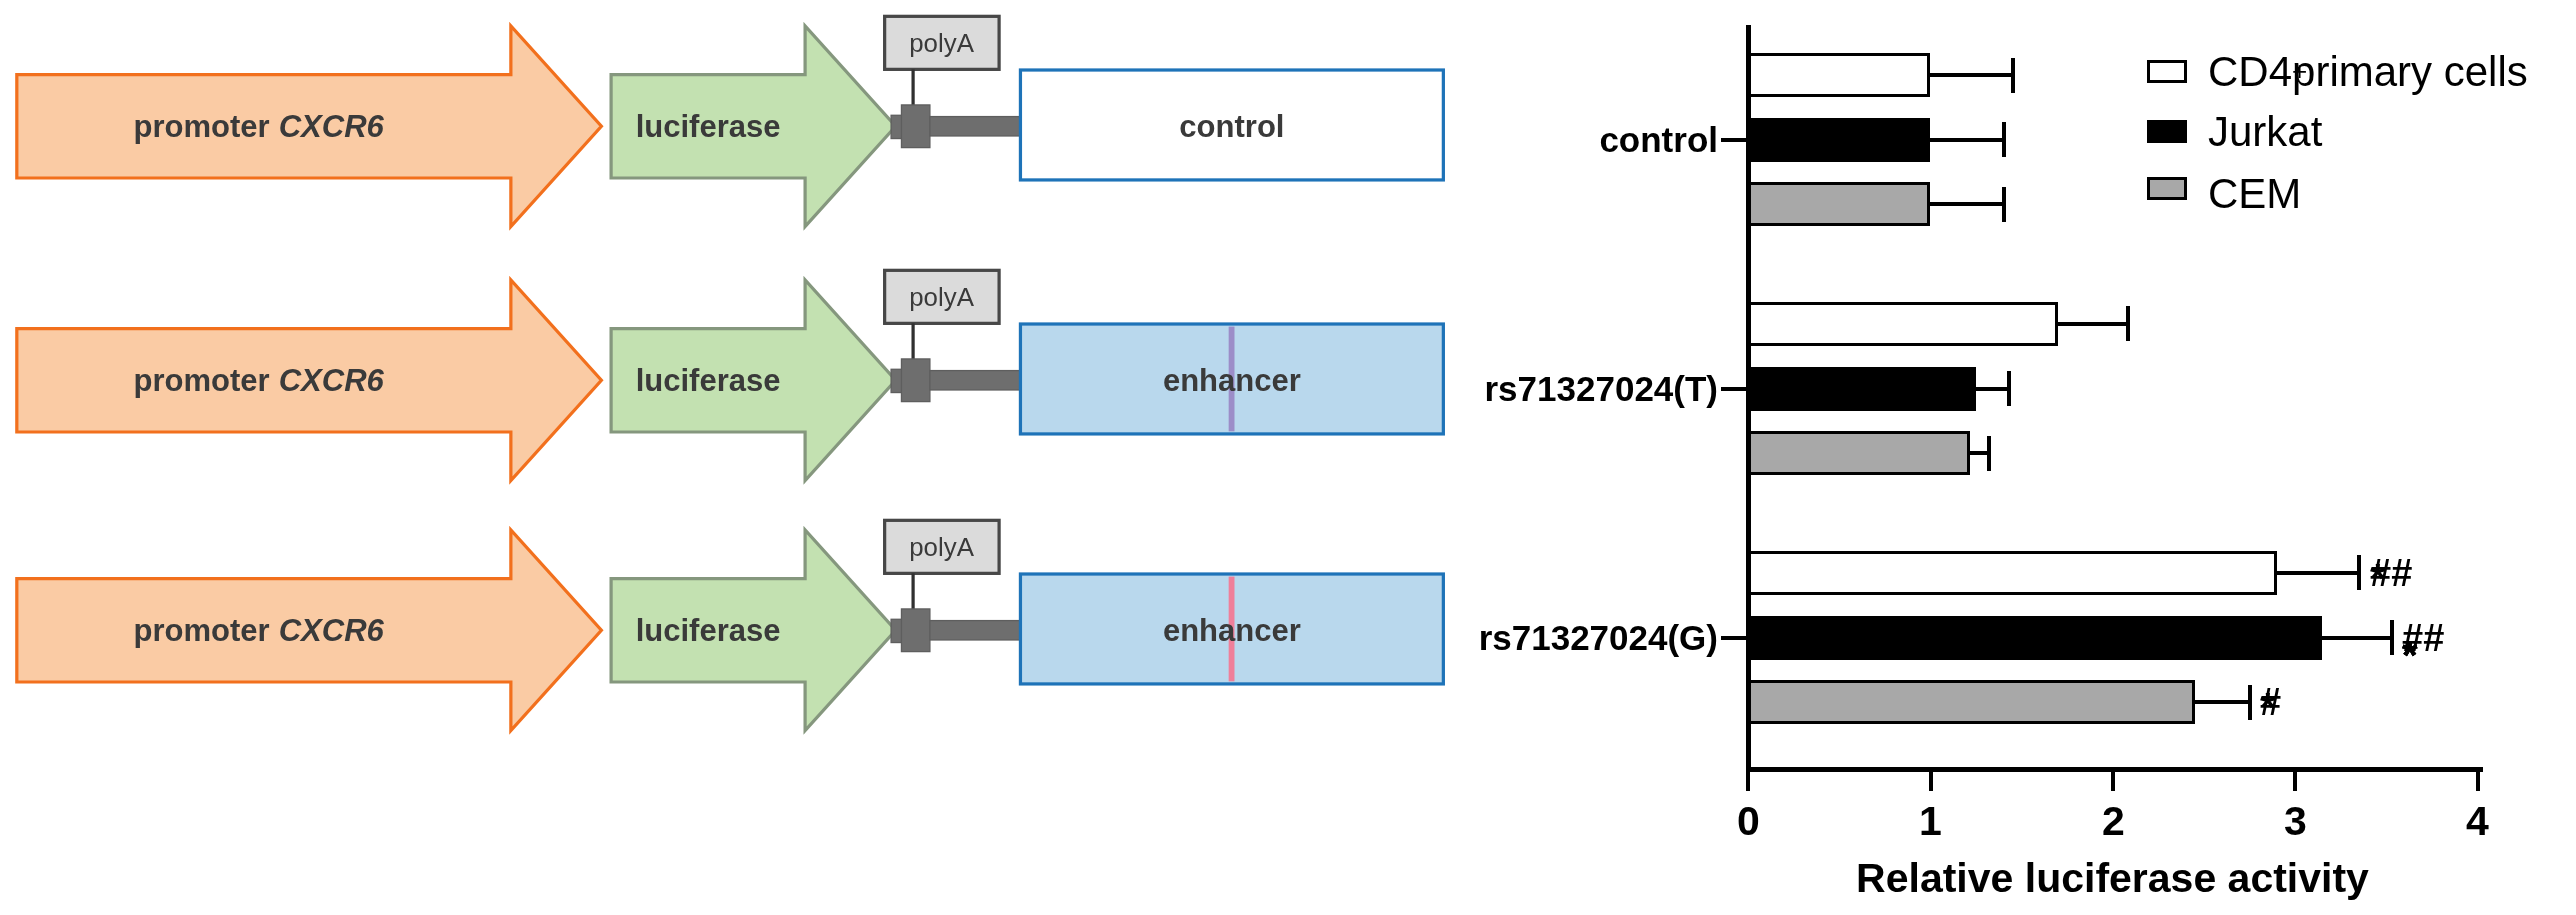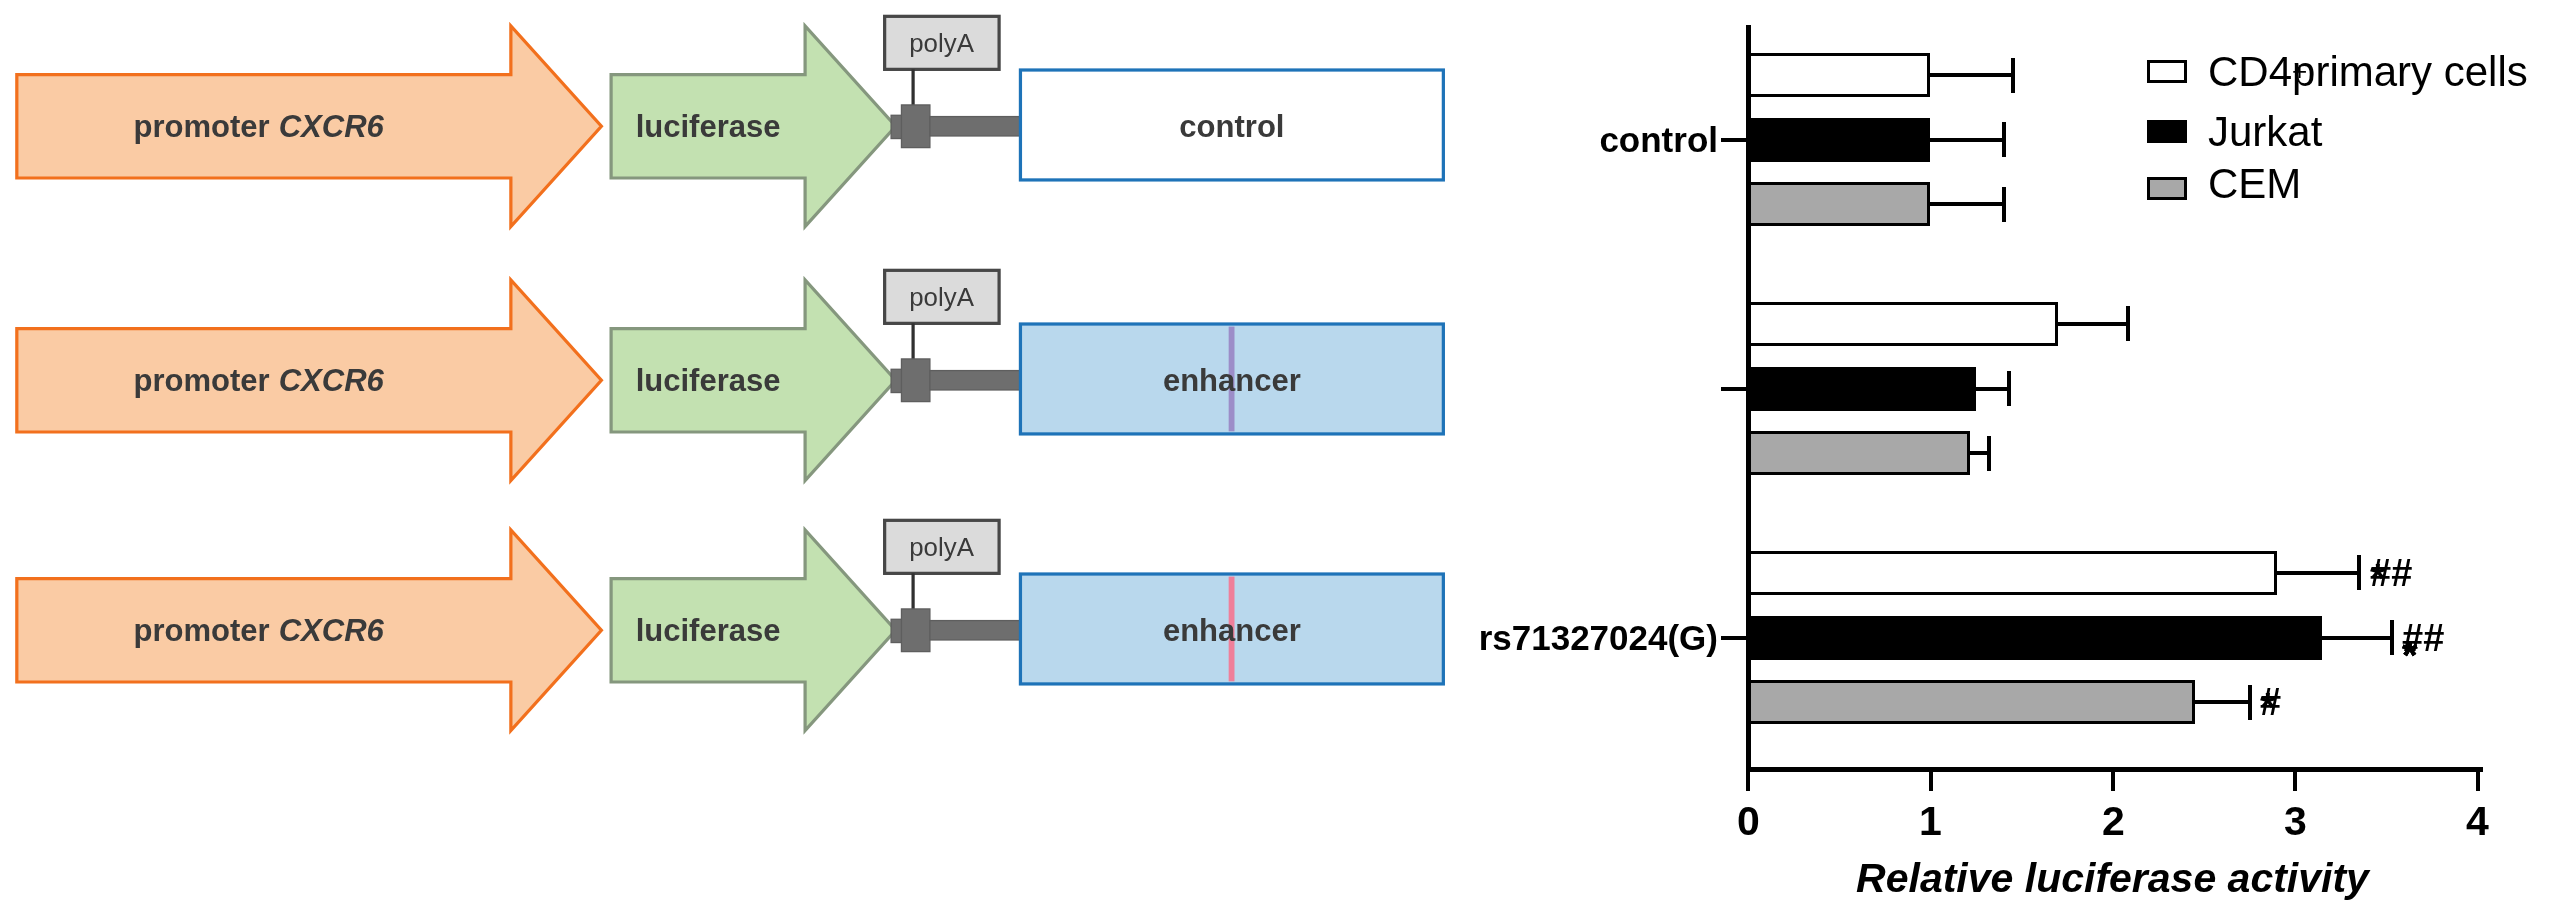--- a/index.html
+++ b/index.html
@@ -15,21 +15,21 @@
   .shape-label{font-size:48px;font-weight:bold;fill:#3a3a3a;}
   .gene-italic{font-style:italic;}
   .polya-label{font-size:40px;font-weight:normal;fill:#3a3a3a;}
 
   
   .chart{position:absolute;left:0;top:0;width:2576px;height:916px;}
   .chart *{position:absolute;box-sizing:border-box;}
   .axis-line{background:#000;}
   .x-tick{background:#000;}
   .x-tick-label{font-size:41px;font-weight:bold;color:#000;text-align:center;line-height:45px;}
-  .x-axis-title{font-size:41px;font-weight:bold;color:#000;text-align:center;line-height:47px;font-style:italic;}
+  .x-axis-title{font-size:41px;font-weight:bold;color:#000;text-align:center;line-height:47px;}
   .category-label{font-size:35px;font-weight:bold;color:#000;text-align:right;line-height:44px;white-space:nowrap;}
   .category-tick{background:#000;}
   .bar{border:3.9px solid #000;}
   .error-line{background:#000;}
   .error-cap{background:#000;}
   .annotation{display:flex;align-items:center;gap:9px;font-size:38px;font-weight:bold;color:#000;white-space:nowrap;}
   .annotation .star{position:relative;top:0.12em;font-size:40px;}
   .annotation .star-col{display:flex;flex-direction:column;}
   .annotation .star-col span{height:24.6px;line-height:34px;font-size:40px;}
   .legend-swatch{border:3.9px solid #000;}
@@ -111,20 +111,21 @@
       <div class="bar" style="left: 1748px; top: 53px; width: 182px; height: 44px; background: rgb(255, 255, 255);"></div>
       <div class="error-line" style="left: 1929px; top: 73px; width: 83px; height: 3.9px;"></div>
       <div class="error-cap" style="left: 2011px; top: 58px; width: 3.9px; height: 35px;"></div>
       <div class="bar" style="left: 1748px; top: 118px; width: 182px; height: 44px; background: rgb(0, 0, 0);"></div>
       <div class="error-line" style="left: 1929px; top: 138px; width: 74px; height: 3.9px;"></div>
       <div class="error-cap" style="left: 2002px; top: 122px; width: 3.9px; height: 35px;"></div>
       <div class="bar" style="left: 1748px; top: 182px; width: 182px; height: 44px; background: rgb(168, 168, 168);"></div>
       <div class="error-line" style="left: 1929px; top: 202px; width: 74px; height: 3.9px;"></div>
       <div class="error-cap" style="left: 2002px; top: 187px; width: 3.9px; height: 35px;"></div>
       <div class="category-tick" style="left: 1721px; top: 387px; width: 24.6px; height: 3.9px;"></div>
+      <div class="category-label" style="left: 1265px; top: 367px; width: 453px;">rs71327024(T)</div>
       <div class="bar" style="left: 1748px; top: 302px; width: 310px; height: 44px; background: rgb(255, 255, 255);"></div>
       <div class="error-line" style="left: 2057px; top: 322px; width: 70px; height: 3.9px;"></div>
       <div class="error-cap" style="left: 2126px; top: 306px; width: 3.9px; height: 35px;"></div>
       <div class="bar" style="left: 1748px; top: 367px; width: 228px; height: 44px; background: rgb(0, 0, 0);"></div>
       <div class="error-line" style="left: 1975px; top: 387px; width: 34px; height: 3.9px;"></div>
       <div class="error-cap" style="left: 2007px; top: 371px; width: 3.9px; height: 35px;"></div>
       <div class="bar" style="left: 1748px; top: 431px; width: 222px; height: 44px; background: rgb(168, 168, 168);"></div>
       <div class="error-line" style="left: 1970px; top: 451px; width: 19.4px; height: 3.9px;"></div>
       <div class="error-cap" style="left: 1987px; top: 436px; width: 3.9px; height: 35px;"></div>
       <div class="category-tick" style="left: 1721px; top: 636px; width: 24.6px; height: 3.9px;"></div>
@@ -152,17 +153,17 @@
       <div class="error-cap" style="left: 2248px; top: 685px; width: 3.9px; height: 35px;"></div>
       <div class="annotation" style="left: 2260px; top: 702px; transform: translateY(-50%);">
         <span class="star">*</span>
         <span>#</span>
       </div>
       <div class="legend-swatch" style="left: 2147px; top: 60px; width: 40px; height: 23px; background: rgb(255, 255, 255);"></div>
       <div class="legend-label" style="left: 2208px; top: 48px;">CD4<sup>+</sup>primary cells</div>
       <div class="legend-swatch" style="left: 2147px; top: 120px; width: 40px; height: 23px; background: rgb(0, 0, 0);"></div>
       <div class="legend-label" style="left: 2208px; top: 108px;">Jurkat</div>
       <div class="legend-swatch" style="left: 2147px; top: 177px; width: 40px; height: 23px; background: rgb(168, 168, 168);"></div>
-      <div class="legend-label" style="left: 2208px; top: 160px;">CEM</div>
+      <div class="legend-label" style="left: 2208px; top: 170px;">CEM</div>
     </div>
 
 </div>
 
 
 </body></html>

